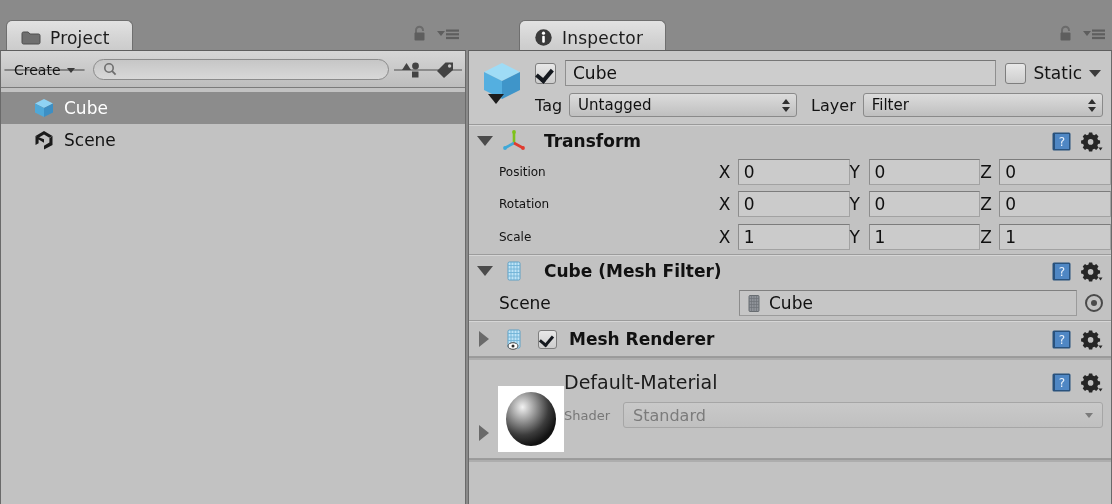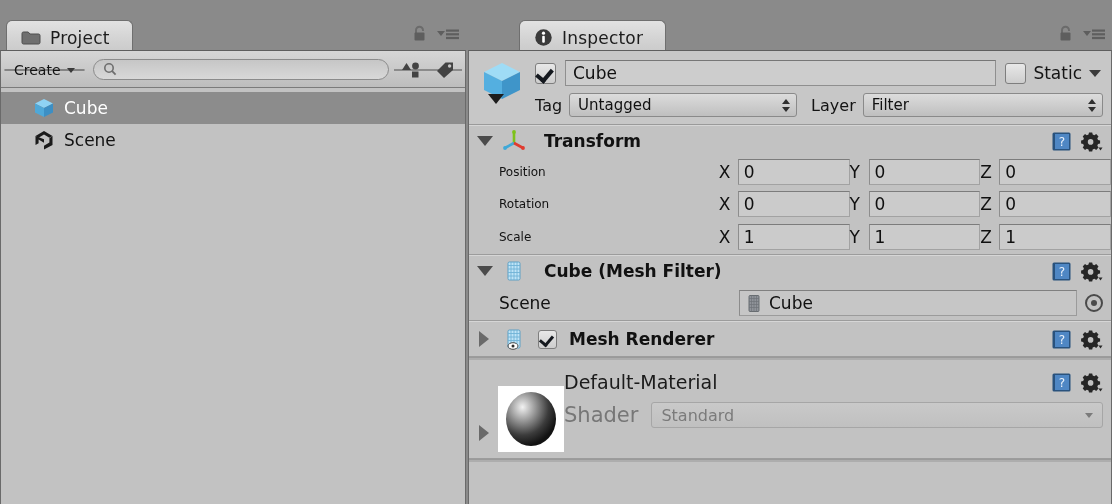--- a/index.html
+++ b/index.html
@@ -190,21 +190,21 @@
   .mat-block { display: flex; padding: 8px 8px 6px 8px; gap: 0; align-items: flex-start; }
   .mat-left { display: flex; align-items: center; gap: 4px; padding-top: 18px; }
   .mat-preview {
     width: 66px; height: 66px; flex: none; background: #ffffff;
     display: flex; align-items: center; justify-content: center;
   }
   .mat-right { flex: 1; display: flex; flex-direction: column; gap: 9px; }
   .mat-title-row { display: flex; align-items: center; padding-top: 3px; }
   .mat-title { flex: 1; font-size: 19px; color: #1b1b1b; }
   .shader-row { display: flex; align-items: center; gap: 13px; }
-  .shader-label { font-size: 21px; color: #777777; }
+  .shader-label { font-size: 13px; color: #777777; }
   .shader-popup {
     flex: 1; height: 26px; display: flex; align-items: center; padding: 0 9px;
     background: linear-gradient(to bottom, #c9c9c9, #c0c0c0);
     border: 1px solid #a6a6a6; border-radius: 3px;
     font-size: 16px; color: #7b7b7b;
   }
   .shader-popup span.val { flex: 1; }
   .tri-down.dim { border-top-color: #7b7b7b; }
 
   .sep-line { height: 3px; background: #adadad; border-top: 1px solid #9a9a9a; }

